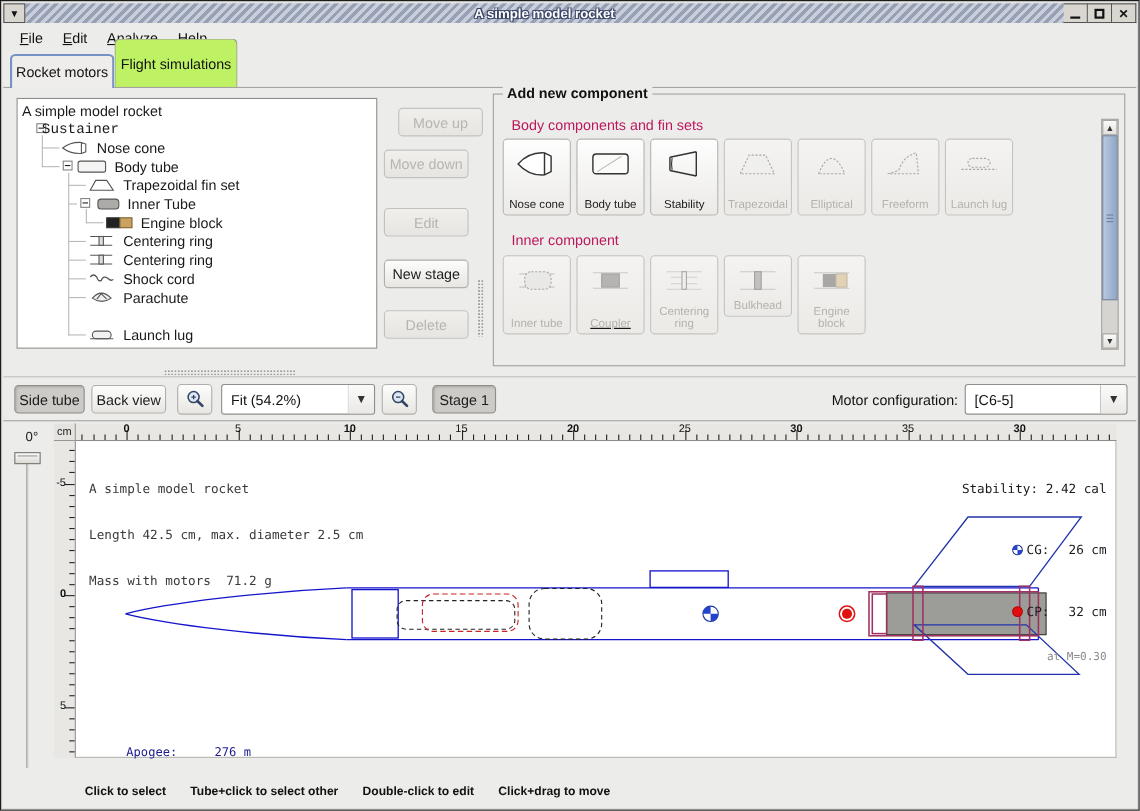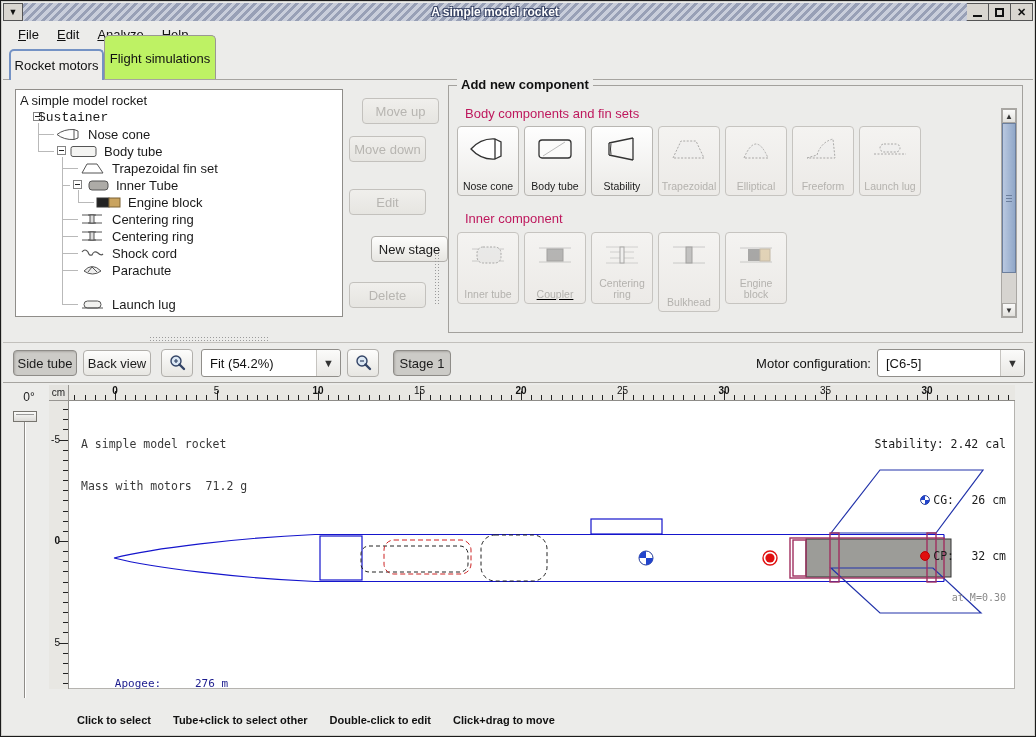--- a/index.html
+++ b/index.html
@@ -271,21 +271,21 @@
           <rect x="4" y="3" width="17" height="7" rx="3.5" fill="#f2f2f0" stroke="#555"></rect>
           <path d="M2,10 L23,10" stroke="#555"></path>
         </svg>
       <span class="tlabel" style="left:96px;">Launch lug</span>
       </div>
   </div>
 
   <div class="btn disabled act-btn" style="top:97px;margin-left:13px;">Move up</div>
   <div class="btn disabled act-btn" style="top:135px;">Move down</div>
   <div class="btn disabled act-btn" style="top:188px;">Edit</div>
-  <div class="btn act-btn" style="top:235px;margin-left:22px;">New stage</div>
+  <div class="btn act-btn" style="top:235px;">New stage</div>
   <div class="btn disabled act-btn" style="top:281px;">Delete</div>
 
   <div class="vsplit-dots"></div>
   <div class="hsplit-dots"></div>
 
   <div class="groupbox">
     <div class="groupbox-title">Add new component</div>
     <div class="sec-label" style="top:20px;">Body components and fin sets</div>
 
     <div class="comp-btn" style="left:8px; top:40px; height:70px;">
@@ -350,21 +350,21 @@
         </svg>
       <span class="clabel">Coupler</span>
       </div>
     <div class="comp-btn disabled" style="left:142px; top:146px; height:72px;">
       <svg class="cicon" width="40" height="30" viewBox="0 0 40 30">
           <path d="M4,7 L36,7 M4,23 L36,23 M8,12 L32,12 M8,18 L32,18" stroke="#999"></path>
           <rect x="18" y="7" width="4" height="16" fill="#eee" stroke="#333"></rect>
         </svg>
       <span class="clabel">Centering ring</span>
       </div>
-    <div class="comp-btn disabled" style="left:209px; top:146px; height:80px;">
+    <div class="comp-btn disabled" style="left:209px; top:146px; height:56px;">
       <svg class="cicon" width="40" height="30" viewBox="0 0 40 30">
           <path d="M4,7 L36,7 M4,23 L36,23" stroke="#888"></path>
           <rect x="17" y="7" width="6" height="16" fill="#777" stroke="#222"></rect>
         </svg>
       <span class="clabel">Bulkhead</span>
       </div>
     <div class="comp-btn disabled" style="left:276px; top:146px; height:72px;">
       <svg class="cicon" width="40" height="30" viewBox="0 0 40 30">
           <path d="M4,8 L36,8 M4,22 L36,22" stroke="#888"></path>
           <rect x="12" y="9" width="12" height="12" fill="#333"></rect>
@@ -585,20 +585,21 @@
           <path d="M643,557 L643,550 A7,7 0 0,0 636,557 Z M643,557 L643,564 A7,7 0 0,0 650,557 Z" fill="#2244cc"></path>
         </g>
         <g>
           <circle cx="767" cy="557" r="7" fill="none" stroke="#e01010" stroke-width="1.4"></circle>
           <circle cx="767" cy="557" r="4.6" fill="#e01010"></circle>
         </g>
       </svg>
 
       <div class="info-block mono">
         <div>A simple model rocket</div>
+        <div>Length 42.5 cm, max. diameter 2.5 cm</div>
         <div>Mass with motors  71.2 g</div>
       </div>
 
       <div class="stab-block mono">
         <div class="stab-row">Stability: 2.42 cal</div>
         <div class="stab-row">
           <svg class="mini-marker" width="10" height="10" viewBox="0 0 10 10">
               <circle cx="5" cy="5" r="4.4" fill="#fff" stroke="#223a99"></circle>
               <path d="M5,5 L5,0.6 A4.4,4.4 0 0,0 0.6,5 Z M5,5 L5,9.4 A4.4,4.4 0 0,0 9.4,5 Z" fill="#2244cc"></path>
             </svg><span>CG:</span><span class="stab-val">26 cm</span></div>

